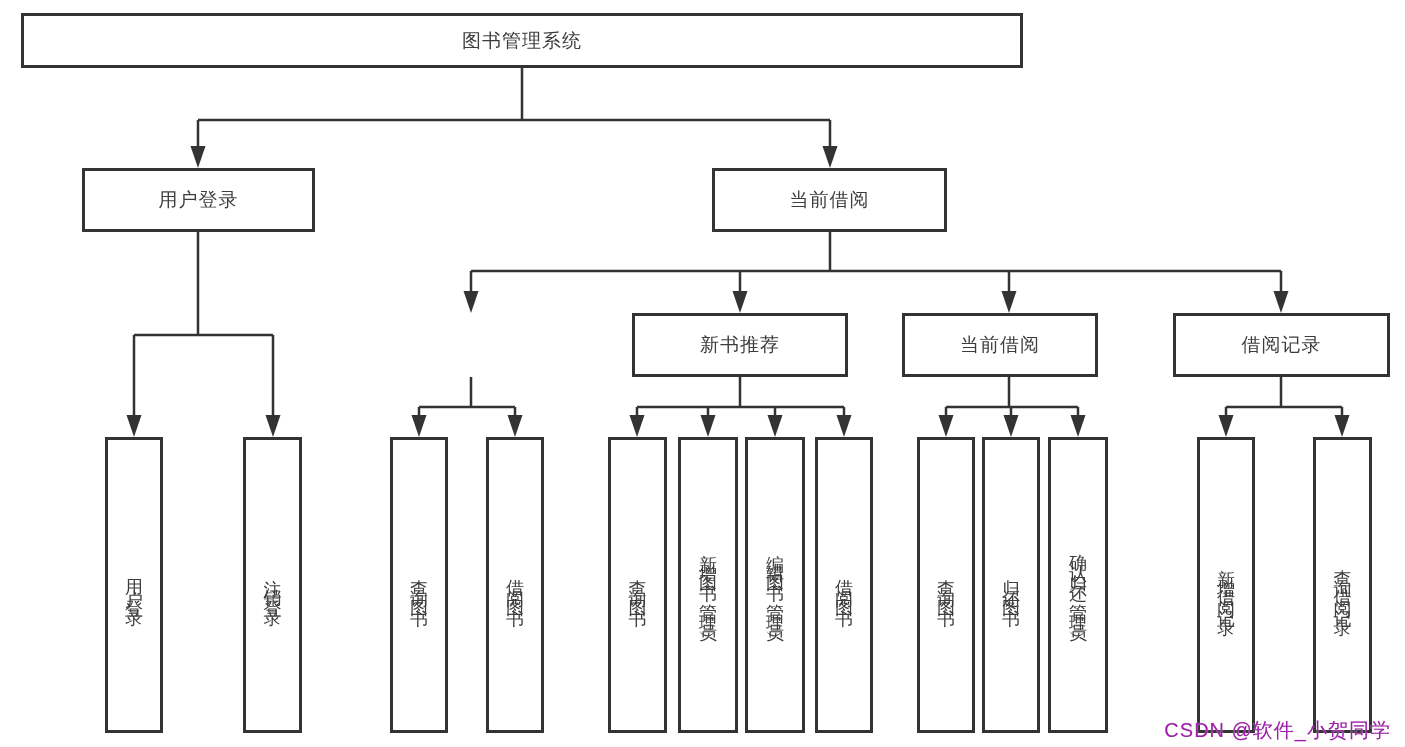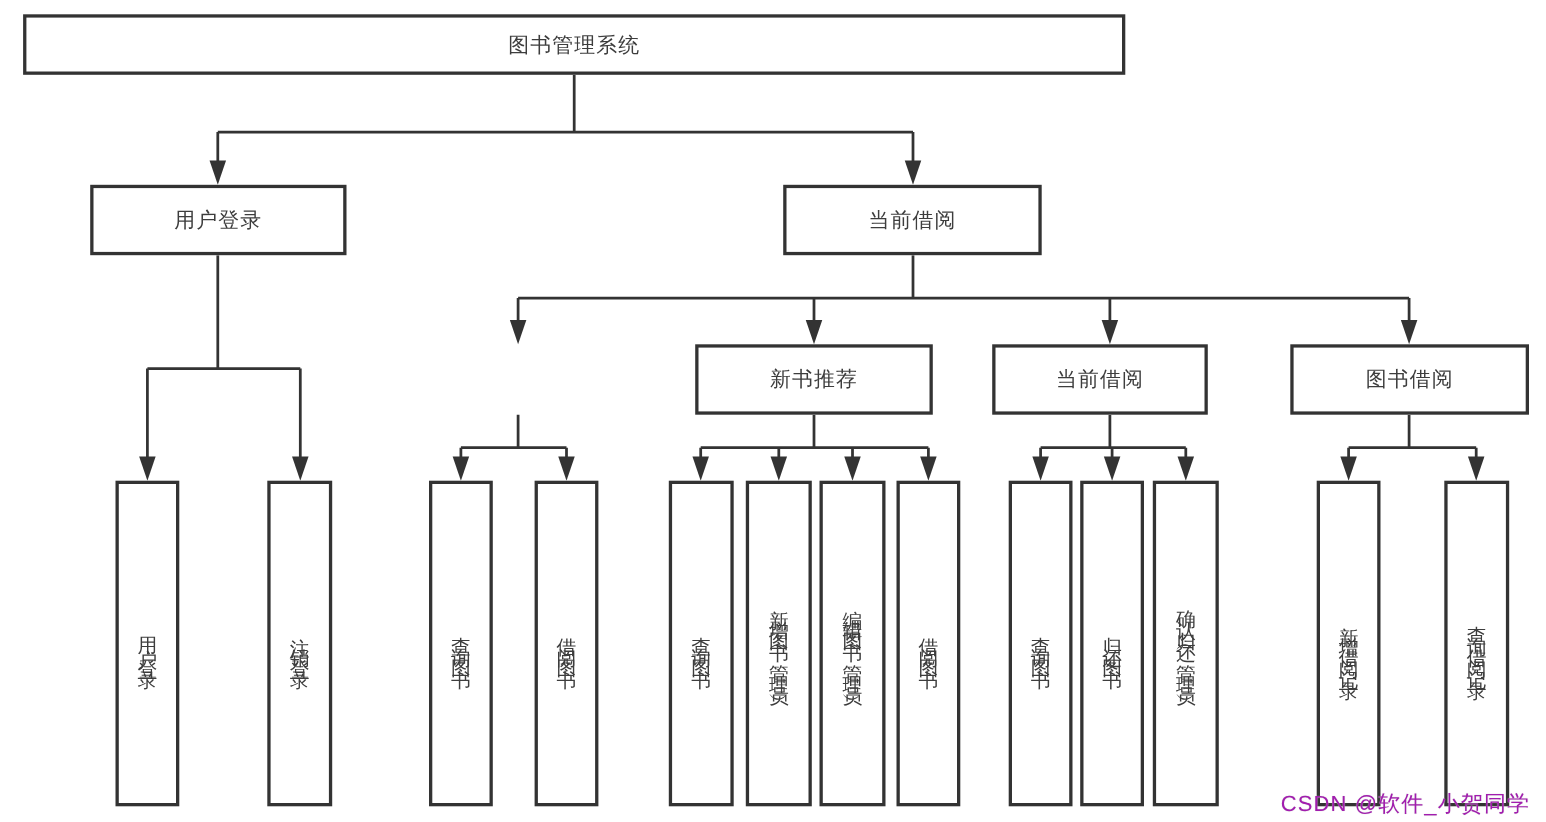--- a/index.html
+++ b/index.html
@@ -129,21 +129,21 @@
     <span>当前借阅</span>
   </div>
 
   <div id="n-book-borrow" class="box h-box">
     <span>新书推荐</span>
   </div>
   <div id="n-current-borrow" class="box h-box">
     <span>当前借阅</span>
   </div>
   <div id="n-borrow-record" class="box h-box">
-    <span>图书借阅</span>
+    <span>借阅记录</span>
   </div>
 
   <div id="l-ul-login" class="box v-box">
     <span class="v-label">用户登录</span>
   </div>
   <div id="l-ul-logout" class="box v-box">
     <span class="v-label">注销登录</span>
   </div>
 
   <div id="l-nb-query" class="box v-box">

